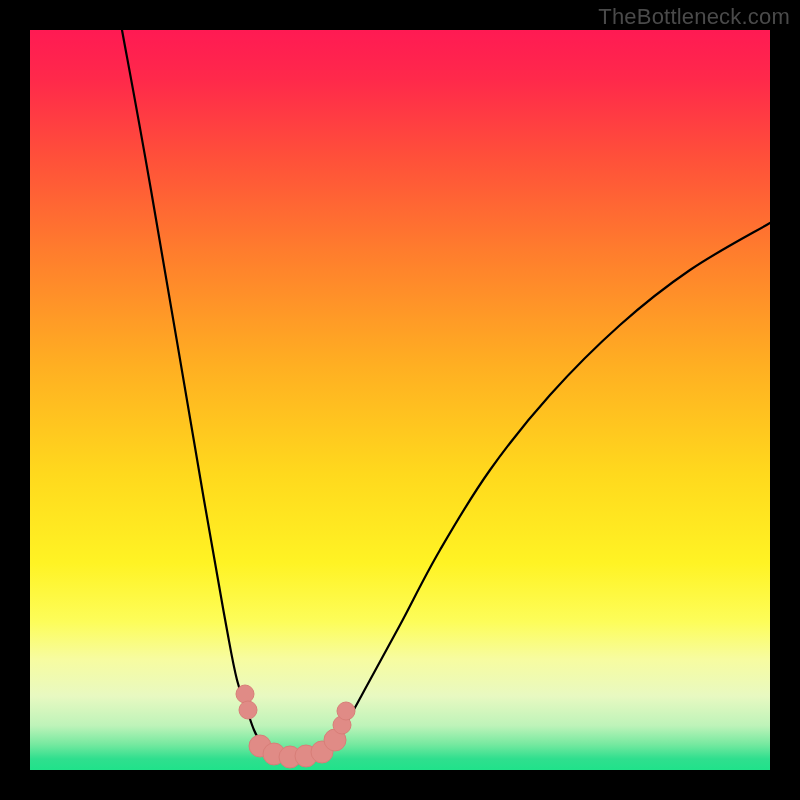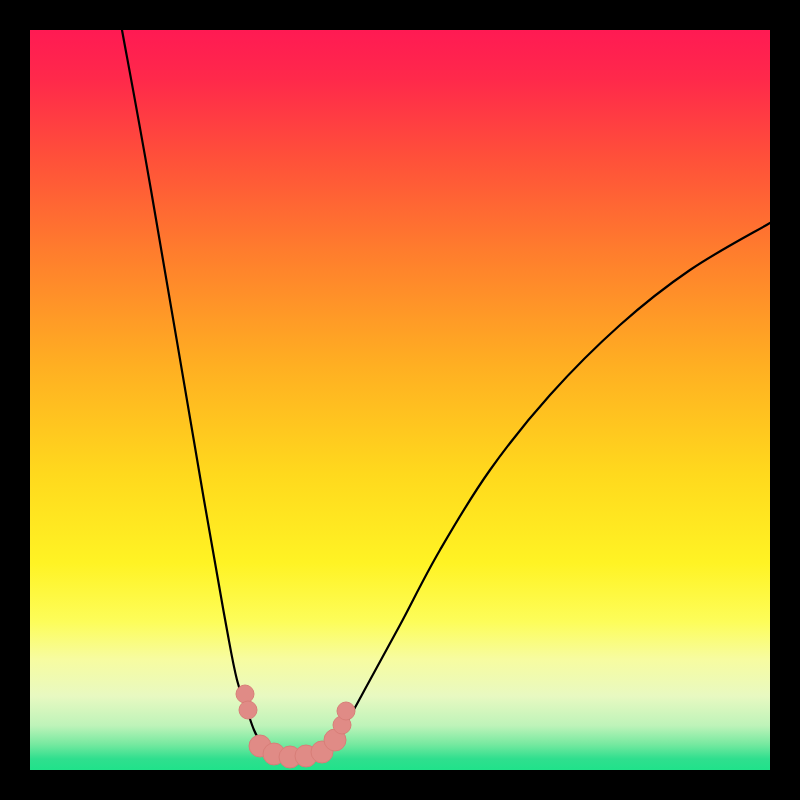--- a/index.html
+++ b/index.html
@@ -38,20 +38,21 @@
   .plot-area svg {
     width: 100%;
     height: 100%;
     display: block;
   }
 </style>
 </head>
 <body>
 
 <div class="frame">
+  <div class="watermark">TheBottleneck.com</div>
 
   <div class="plot-area">
     <svg viewBox="0 0 740 740" preserveAspectRatio="none">
       <defs>
         <linearGradient id="bg-grad" x1="0" y1="0" x2="0" y2="1">
 
         <stop offset="0%" stop-color="#ff1a53"></stop>
             <stop offset="7.000000000000001%" stop-color="#ff2a4a"></stop>
             <stop offset="17%" stop-color="#ff4f3a"></stop>
             <stop offset="30%" stop-color="#ff7d2d"></stop>

